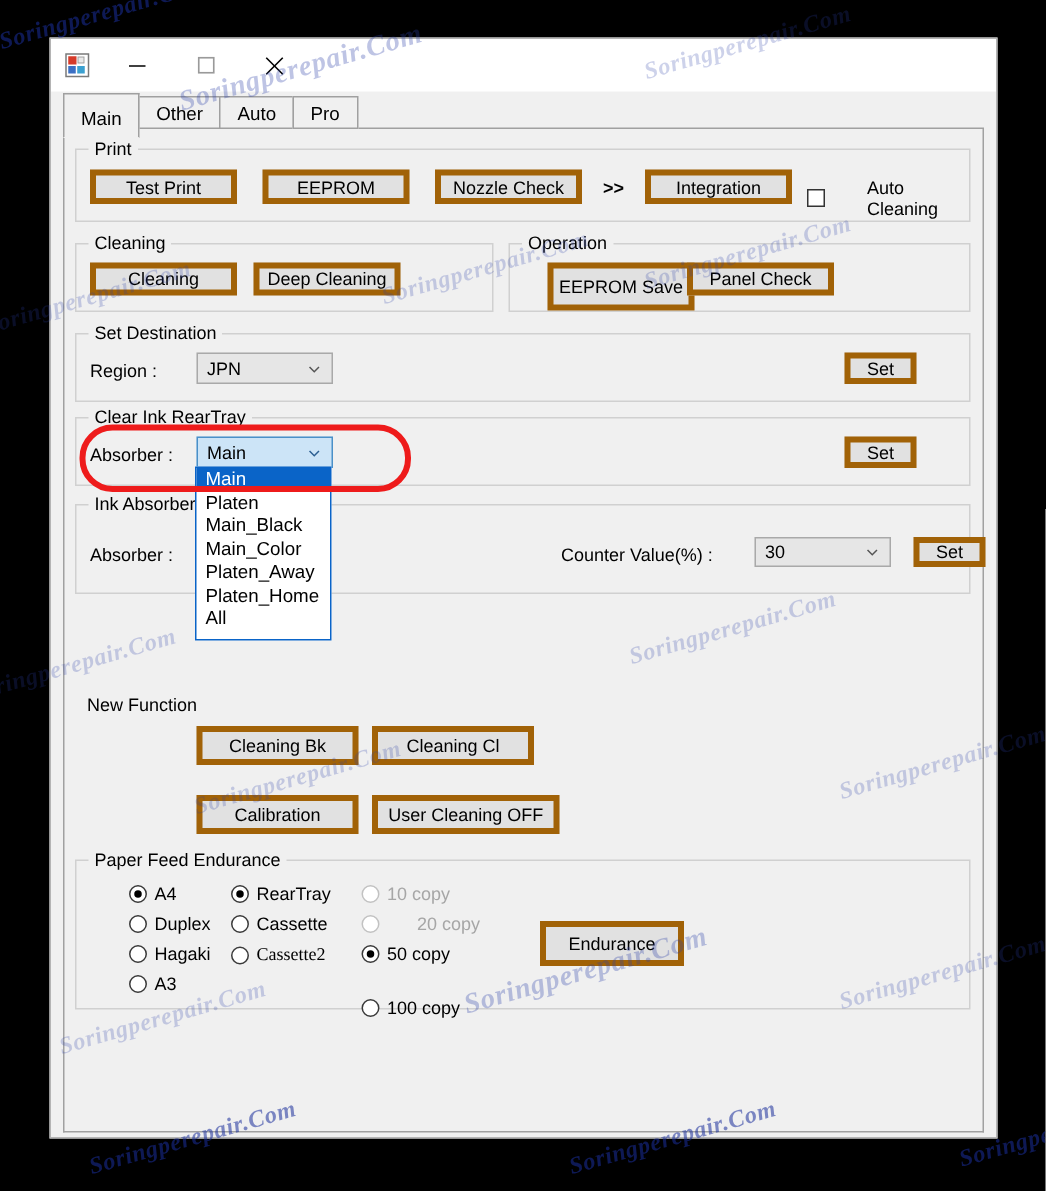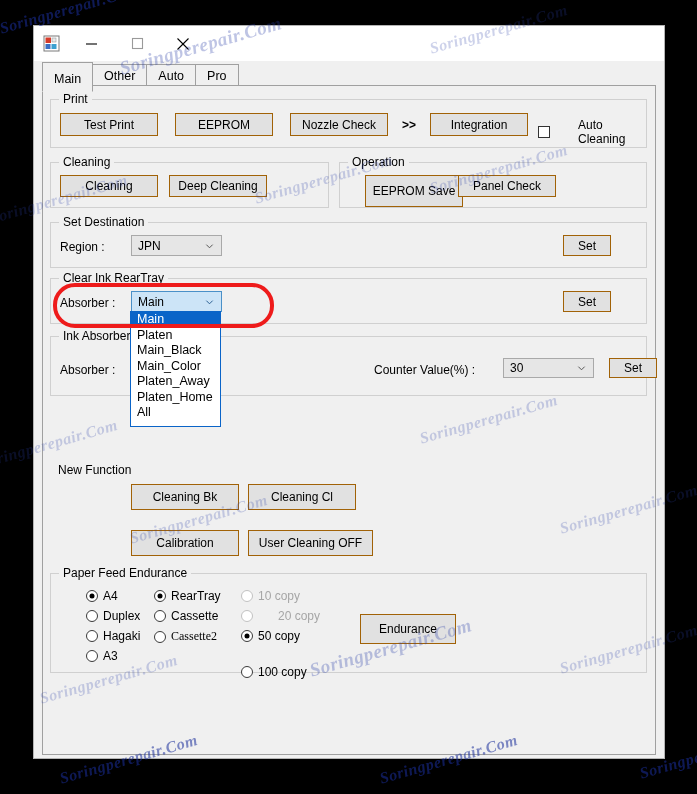--- a/index.html
+++ b/index.html
@@ -72,21 +72,21 @@
     position:absolute;border:1px solid #d0d0d0;box-sizing:border-box;
   }
   .grp>.legend{
     position:absolute;top:-8px;left:8px;background:#f0f0f0;padding:0 4px;
     font-size:12px;color:#000;white-space:nowrap;
   }
   .lbl{font-size:12px;color:#000;}
 
   
   .btn{
-    background:#e1e1e1;border:1px solid #a16207;color:#000;
+    background:#e1e1e1;border:4px solid #a16207;color:#000;
     font-size:12px;font-family:"Liberation Sans", sans-serif;
     display:flex;align-items:center;justify-content:center;
     box-sizing:border-box;position:absolute;cursor:default;
   }
 
   
   .combo{
     position:absolute;box-sizing:border-box;background:#e6e6e6;
     border:1px solid #a9a9a9;font-size:12px;color:#000;
     display:flex;align-items:center;padding-left:6px;

